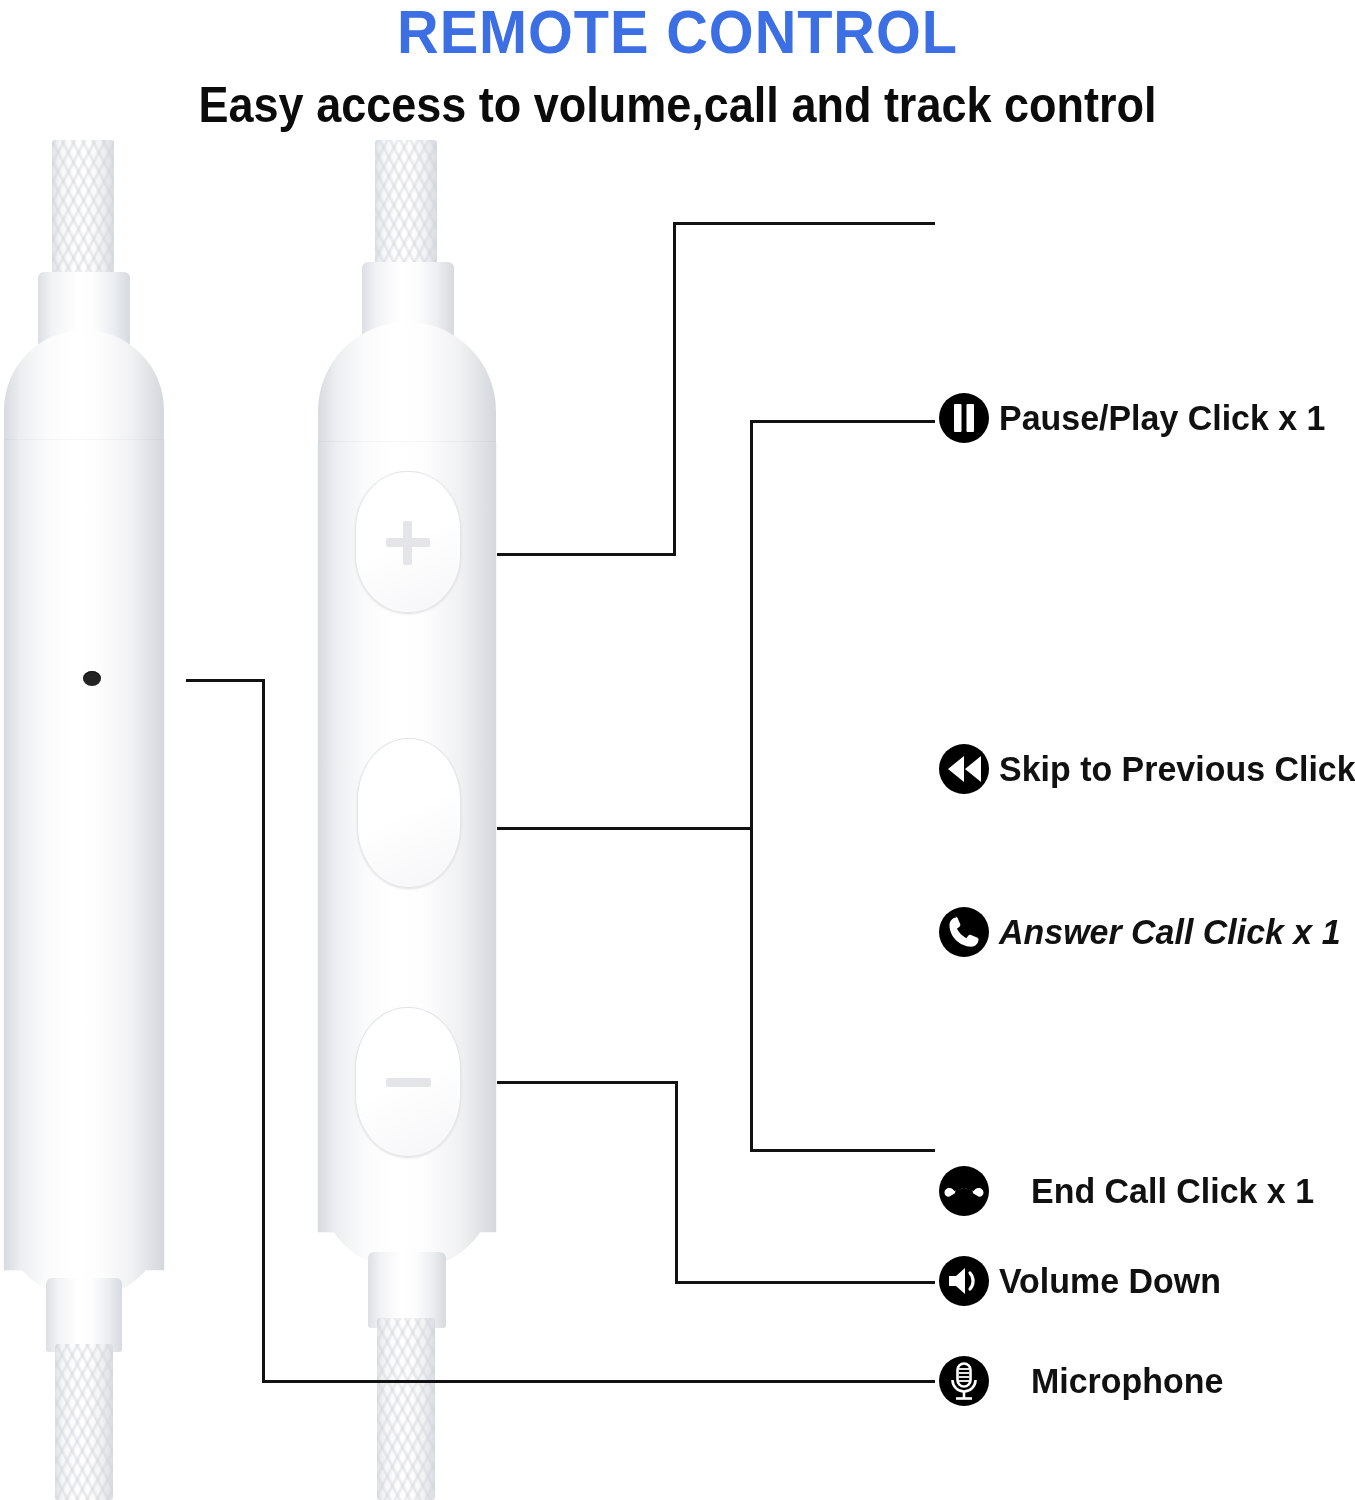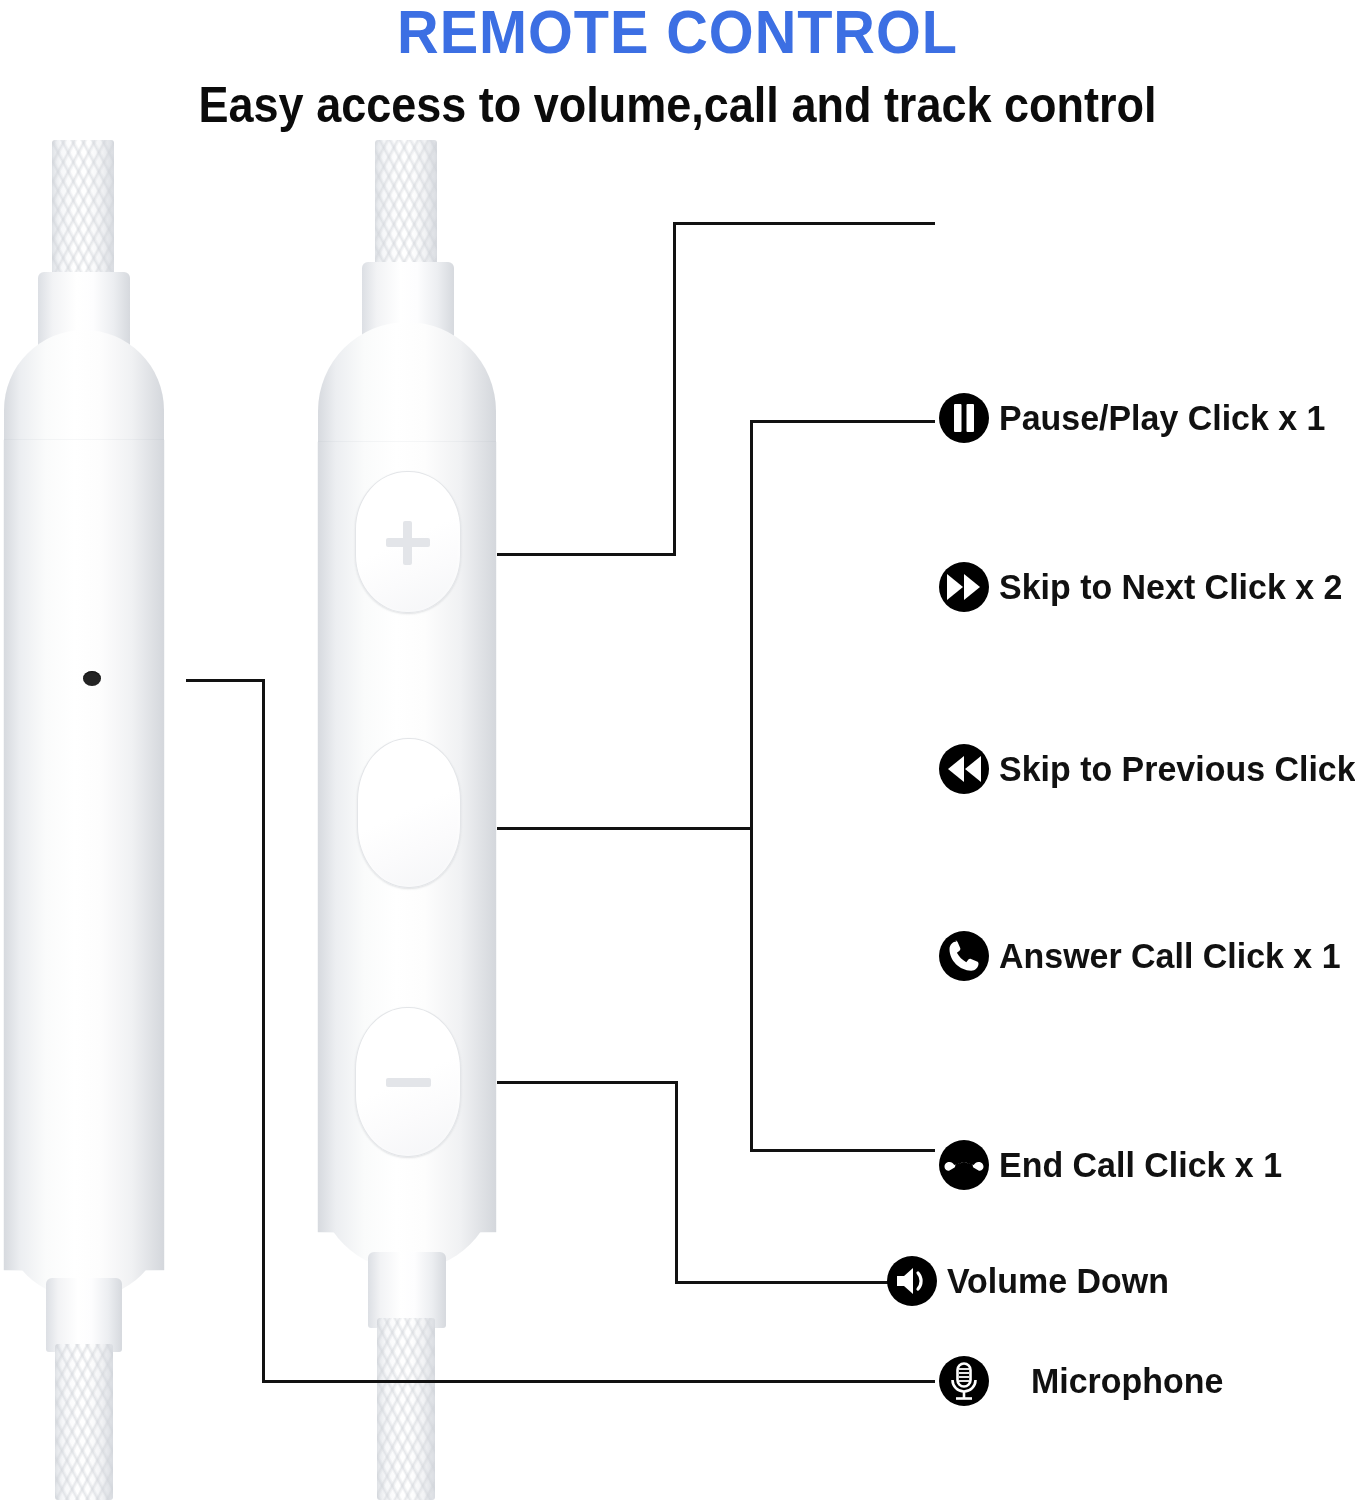--- a/index.html
+++ b/index.html
@@ -191,73 +191,63 @@
     <span class="ico">
       <svg viewBox="0 0 52 52">
         <circle cx="26" cy="26" r="25" fill="#000"></circle>
         <rect x="16" y="12" width="7.5" height="28" rx="1" fill="#fff"></rect>
         <rect x="28.5" y="12" width="7.5" height="28" rx="1" fill="#fff"></rect>
       </svg>
     </span>
     <span class="lab">Pause/Play Click x 1</span>
   </div>
 
-  <div class="row" style="left:938px; top:560px;">
-    <span class="ico">
-      <svg viewBox="0 0 52 52">
-        <circle cx="26" cy="26" r="25" fill="#000"></circle>
-        <path d="M9 13 l16 13 l-16 13 z" fill="#fff"></path>
-        <path d="M26 13 l16 13 l-16 13 z" fill="#fff"></path>
-      </svg>
-    </span>
-    <span class="lab">Skip to Next Click x 2</span>
-  </div>
 
   <div class="row" style="left:938px; top:742px;">
     <span class="ico">
       <svg viewBox="0 0 52 52">
         <circle cx="26" cy="26" r="25" fill="#000"></circle>
         <path d="M43 13 l-16 13 l16 13 z" fill="#fff"></path>
         <path d="M26 13 l-16 13 l16 13 z" fill="#fff"></path>
       </svg>
     </span>
     <span class="lab">Skip to Previous Click x 3</span>
   </div>
 
-  <div class="row" style="left:938px; top:929px;">
+  <div class="row" style="left:938px; top:905px;font-style:italic;">
     <span class="ico">
       <svg viewBox="0 0 52 52">
         <circle cx="26" cy="26" r="25" fill="#000"></circle>
         <path d="M18.5 11.5 c-3.6 0 -7 3.4 -7 7.6 c0 11.6 10.2 21.6 21.6 21.6 c4.2 0 7.4 -3.4 7.4 -7
                  c0 -1 -0.6 -1.8 -1.5 -2.2 l-6 -2.6 c-0.9 -0.4 -2 -0.1 -2.6 0.7 l-2.1 2.6
                  c-4 -2.1 -7.3 -5.4 -9.4 -9.4 l2.6 -2.1 c0.8 -0.6 1.1 -1.7 0.7 -2.6
                  l-2.6 -6 c-0.4 -0.9 -1.2 -1.5 -2.2 -1.5 z" fill="#fff"></path>
       </svg>
     </span>
     <span class="lab">Answer Call Click x 1</span>
   </div>
 
-  <div class="row" style="left:938px; top:1138px;">
+  <div class="row" style="left:938px; top:1164px;gap:32px;">
     <span class="ico">
       <svg viewBox="0 0 52 52">
         <circle cx="26" cy="26" r="25" fill="#000"></circle>
         <path d="M6.5 27.5 c0 -2.6 2.2 -4.6 5 -4.6 c2.3 0 4.1 1.3 4.7 3.2
                  c3.1 -1.6 6.4 -2.4 9.8 -2.4 c3.4 0 6.7 0.8 9.8 2.4
                  c0.6 -1.9 2.4 -3.2 4.7 -3.2 c2.8 0 5 2 5 4.6
                  c0 1.6 -0.8 3 -2.1 3.8 c-0.9 0.6 -2 0.6 -2.9 0.1
                  l-4.2 -2.3 c-1 -0.5 -1.6 -1.6 -1.6 -2.7 l0 -1.1
                  c-2.8 -1.1 -5.7 -1.6 -8.7 -1.6 c-3 0 -5.9 0.5 -8.7 1.6
                  l0 1.1 c0 1.1 -0.6 2.2 -1.6 2.7 l-4.2 2.3
                  c-0.9 0.5 -2 0.5 -2.9 -0.1 c-1.3 -0.8 -2.1 -2.2 -2.1 -3.8 z" fill="#fff"></path>
       </svg>
     </span>
     <span class="lab">End Call Click x 1</span>
   </div>
 
-  <div class="row" style="left:886px; top:1254px;">
+  <div class="row" style="left:938px; top:1254px;">
     <span class="ico">
       <svg viewBox="0 0 52 52">
         <circle cx="26" cy="26" r="25" fill="#000"></circle>
         <path d="M11 21 h7 l9 -8 v26 l-9 -8 h-7 z" fill="#fff"></path>
         <path d="M32 18 a12 12 0 0 1 0 16" stroke="#fff" stroke-width="3.2" fill="none" stroke-linecap="round"></path>
       </svg>
     </span>
     <span class="lab">Volume Down</span>
   </div>
 

